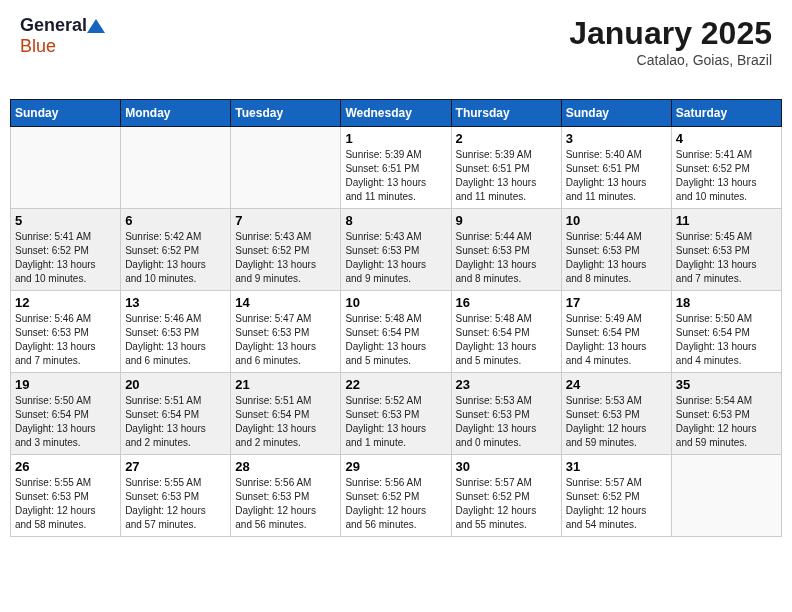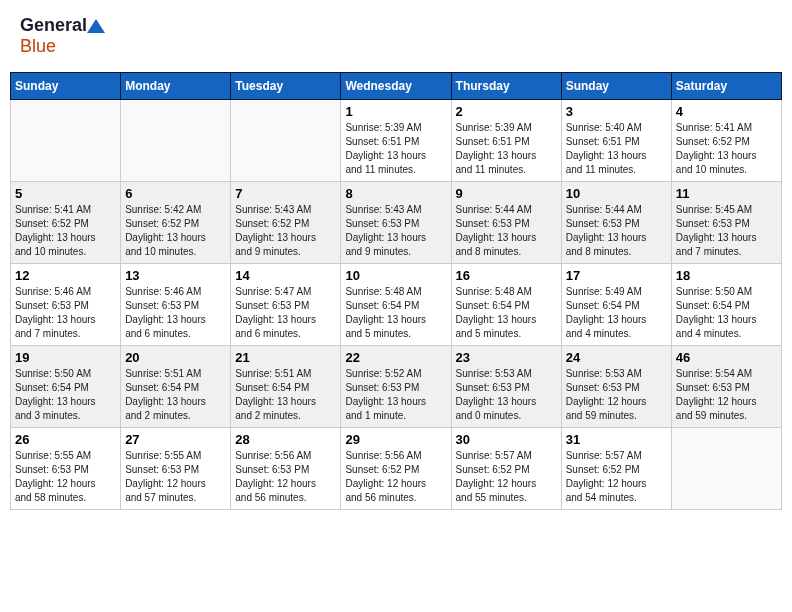--- a/index.html
+++ b/index.html
@@ -7,21 +7,21 @@
       font-family: Arial, sans-serif;
       background: #fff;
       width: 792px;
       min-height: 612px;
       padding: 10px;
     }
     .header {
       display: flex;
       justify-content: space-between;
       align-items: flex-start;
-      margin-bottom: 10px;
+      margin-bottom: 26px;
       padding: 5px 10px;
     }
     .logo {
       display: flex;
       flex-direction: column;
       align-items: flex-start;
     }
     .logo-general {
       font-size: 18px;
       font-weight: bold;
@@ -92,20 +92,24 @@
 <div class="header">
   <div class="logo">
     <div class="logo-row">
       <span class="logo-general">General</span>
       <svg width="18" height="14" viewBox="0 0 18 14">
         <polygon points="9,0 18,14 0,14" fill="#1565c0"></polygon>
       </svg>
     </div>
     <span class="logo-blue">Blue</span>
   </div>
+  <div class="title-area">
+    <div class="month-title">January 2025</div>
+    <div class="location">Catalao, Goias, Brazil</div>
+  </div>
 </div>
 
 <table class="calendar">
   <thead>
     <tr>
     <th>Sunday</th>
         <th>Monday</th>
         <th>Tuesday</th>
         <th>Wednesday</th>
         <th>Thursday</th>
@@ -214,21 +218,21 @@
         </td>
         <td class="shaded">
           <span class="day-num">23</span>
           <div class="cell-info">Sunrise: 5:53 AM<br>Sunset: 6:53 PM<br>Daylight: 13 hours<br>and 0 minutes.</div>
         </td>
         <td class="shaded">
           <span class="day-num">24</span>
           <div class="cell-info">Sunrise: 5:53 AM<br>Sunset: 6:53 PM<br>Daylight: 12 hours<br>and 59 minutes.</div>
         </td>
         <td class="shaded">
-          <span class="day-num">46</span>
+          <span class="day-num">35</span>
           <div class="cell-info">Sunrise: 5:54 AM<br>Sunset: 6:53 PM<br>Daylight: 12 hours<br>and 59 minutes.</div>
         </td>
       </tr>
       <tr>
         <td>
           <span class="day-num">26</span>
           <div class="cell-info">Sunrise: 5:55 AM<br>Sunset: 6:53 PM<br>Daylight: 12 hours<br>and 58 minutes.</div>
         </td>
         <td>
           <span class="day-num">27</span>

